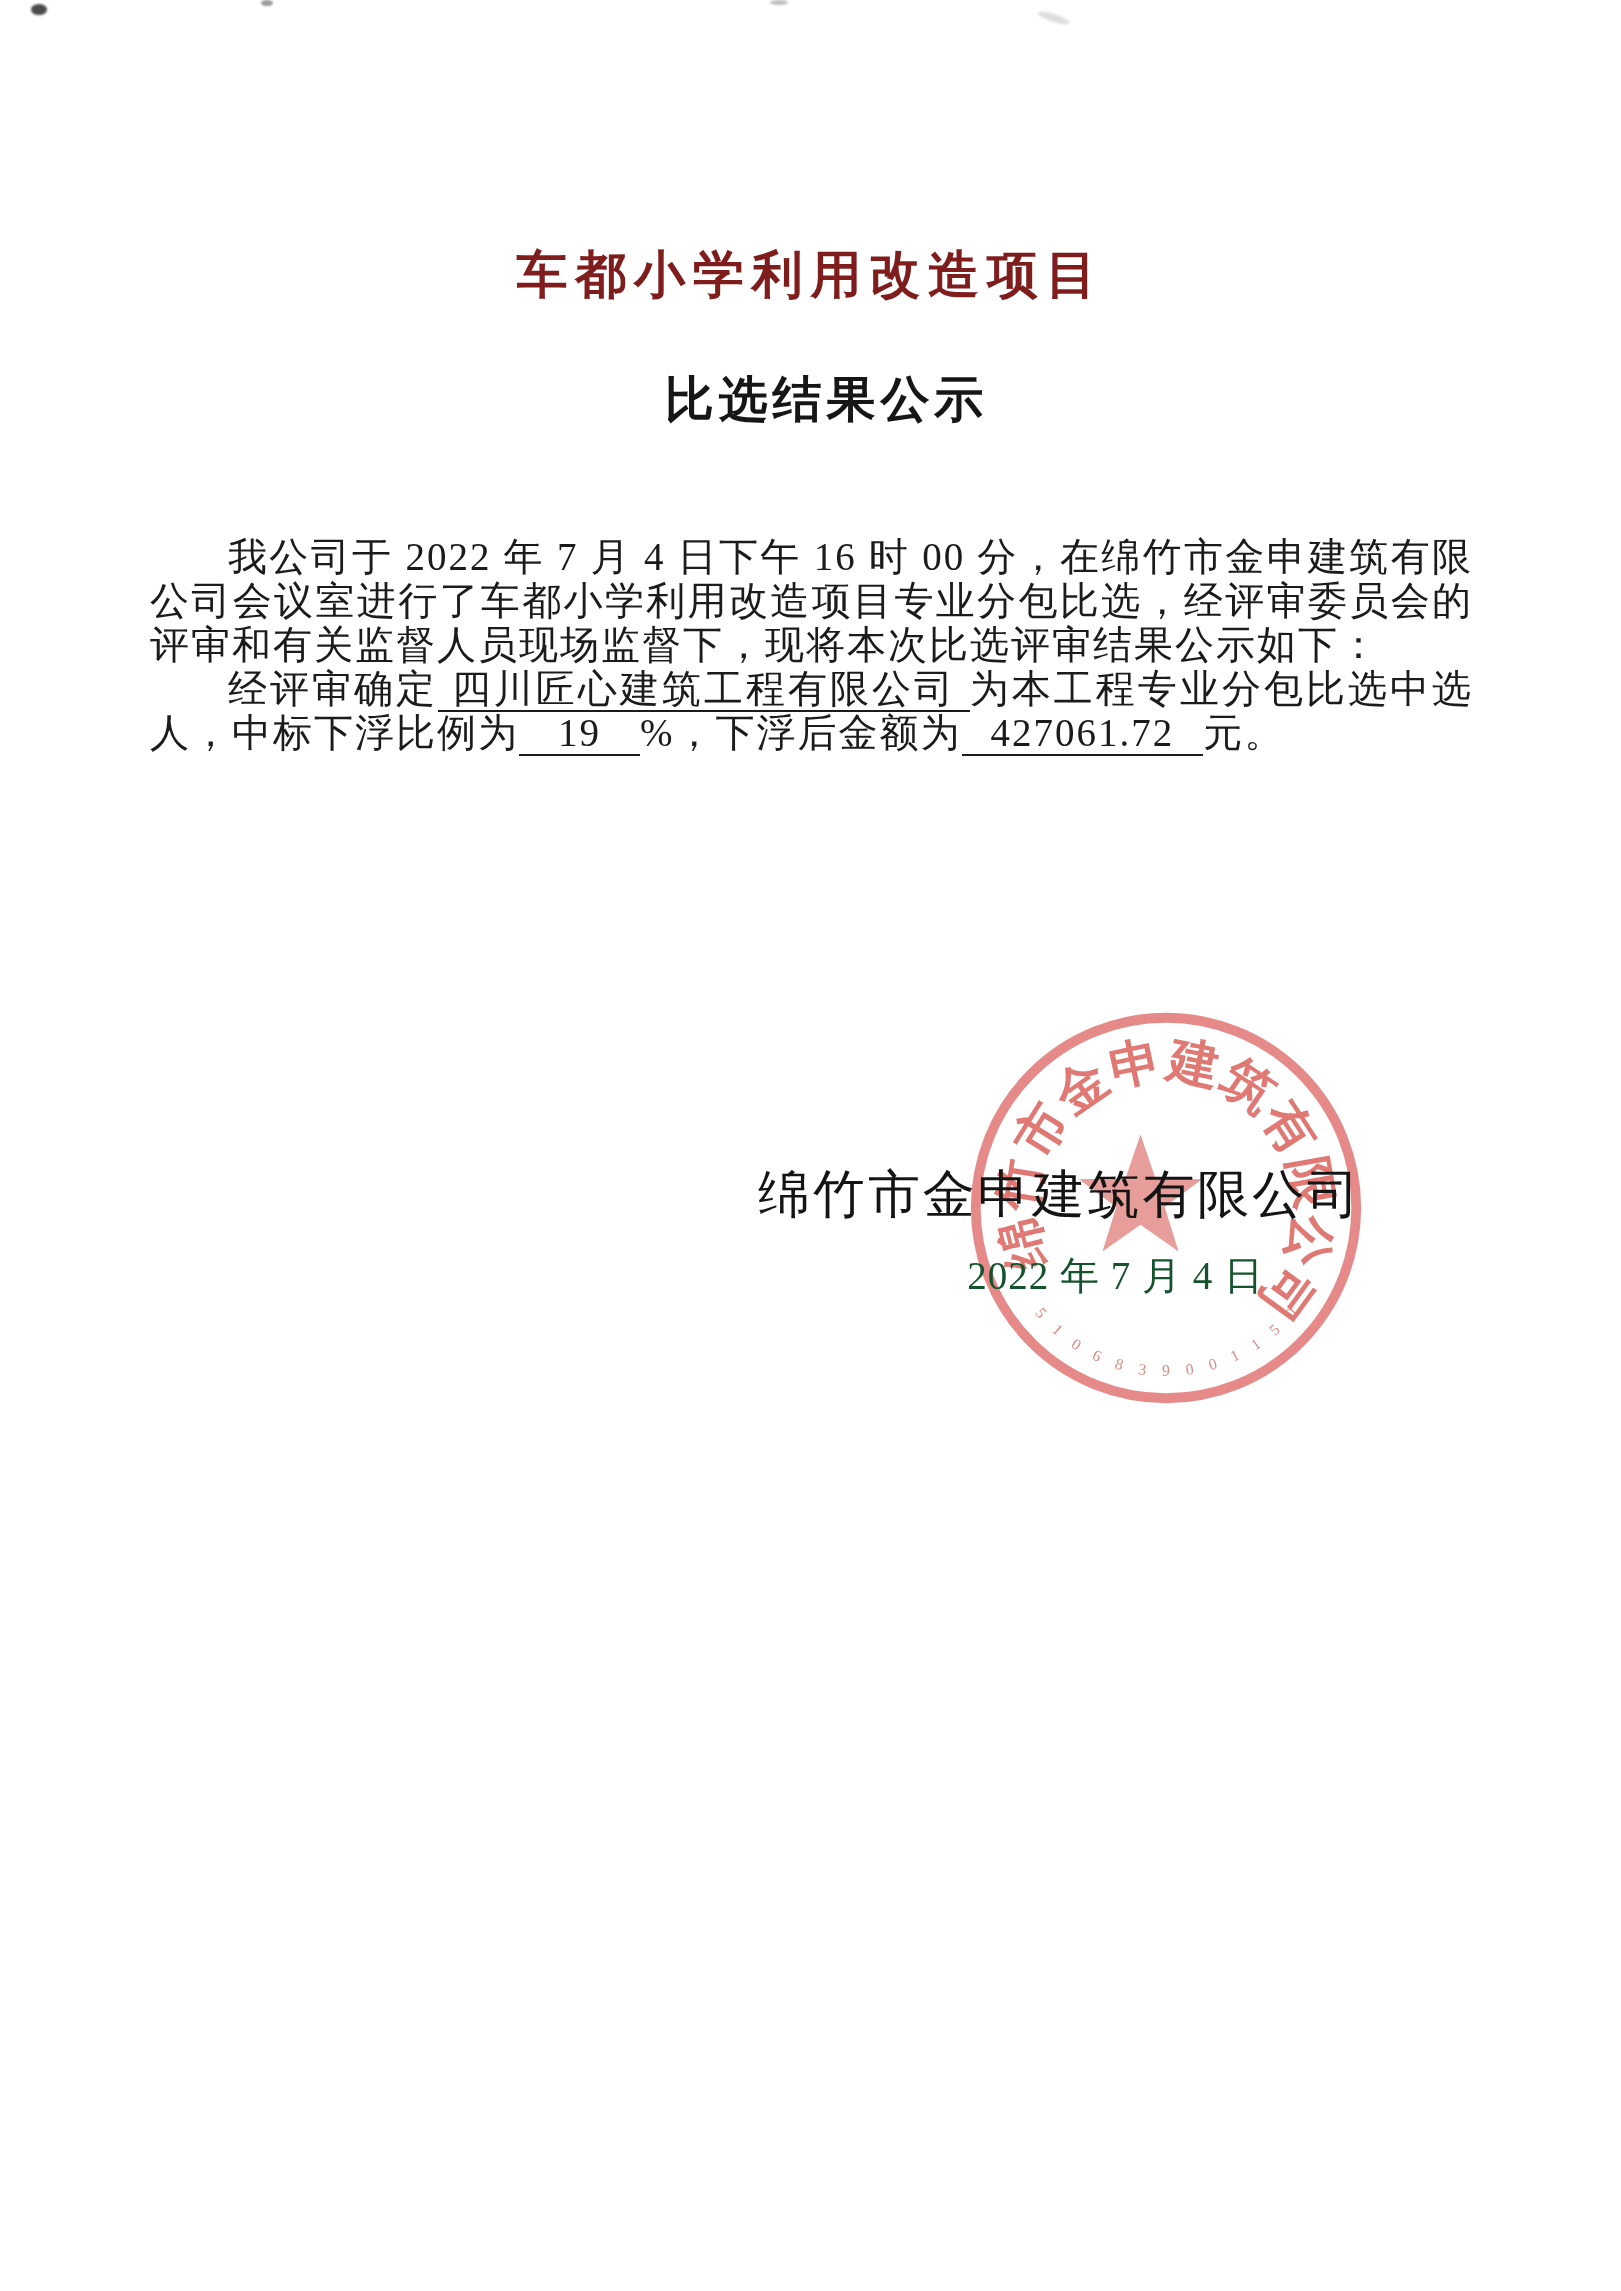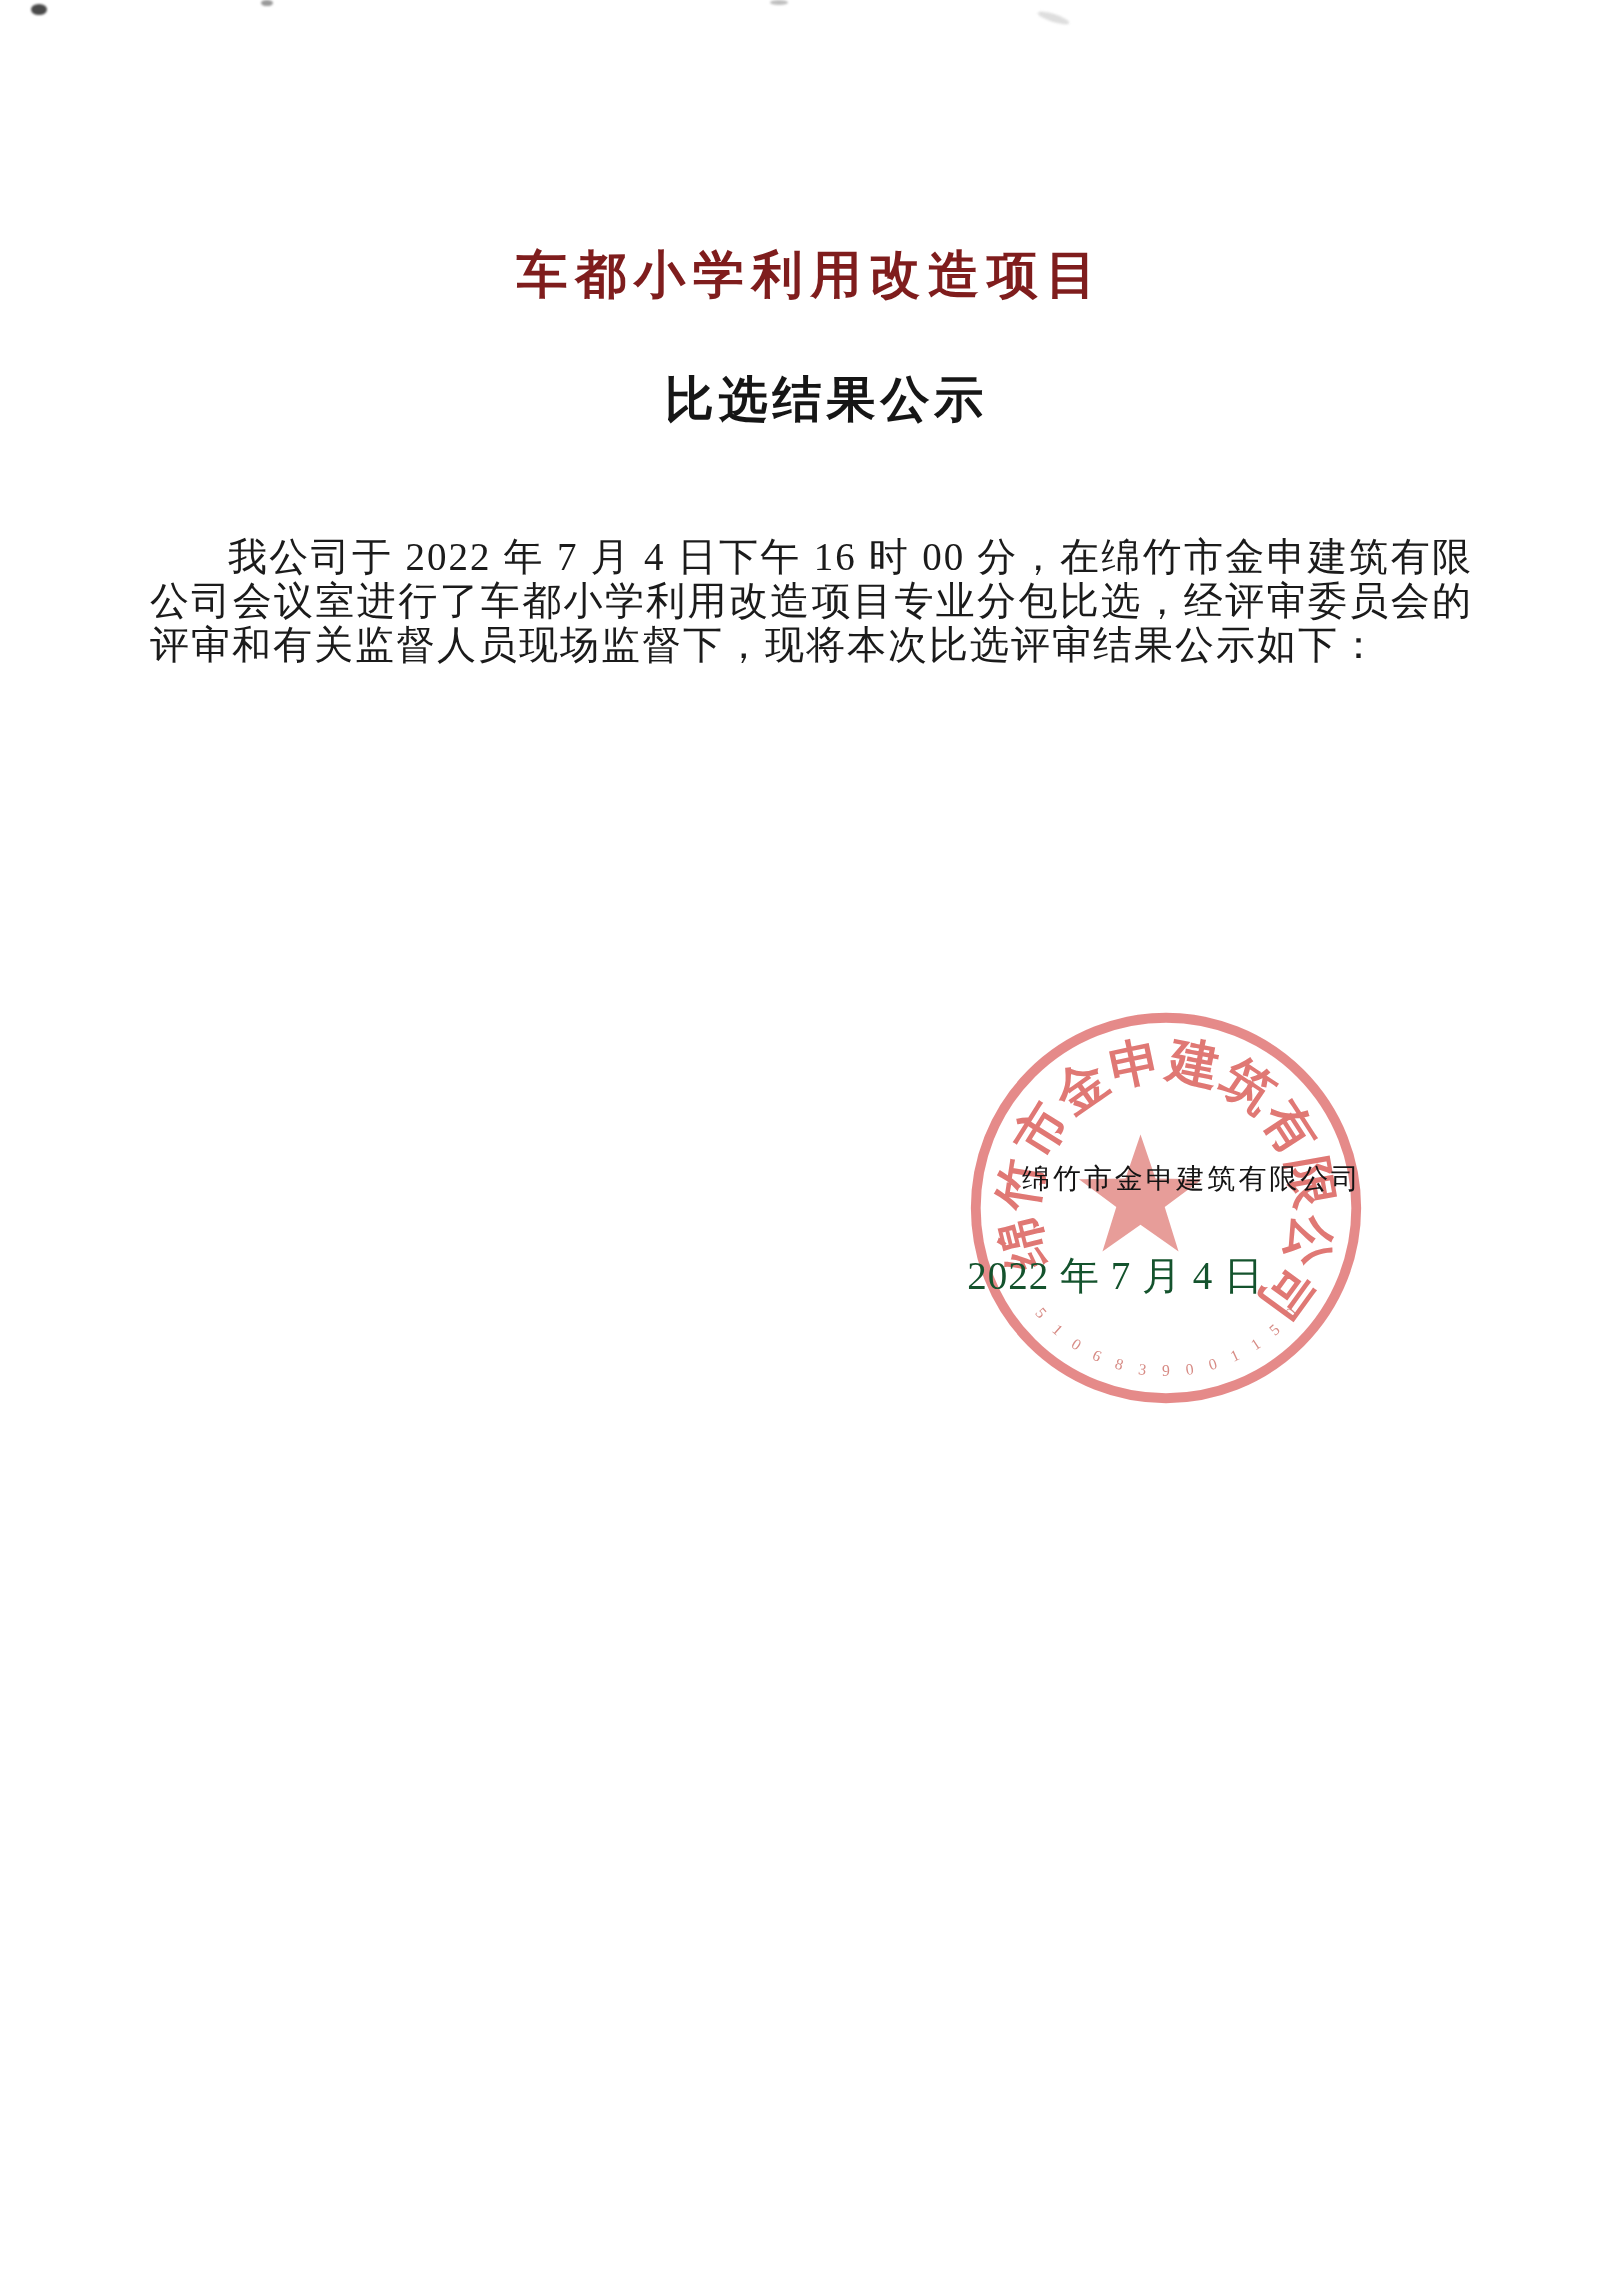--- a/index.html
+++ b/index.html
@@ -33,21 +33,21 @@
   .doc-body p{margin:0;text-indent:2em;}
   .blank{
     border-bottom:2.9px solid #1b1b1b;
     white-space:nowrap;
   }
   .blank.winner{padding:0 13.7px;}
   .blank.rate{padding:0 39px;}
   .blank.amount{padding:0 29px;}
   .sig-company{
     position:absolute;top:1160px;right:259px;
-    font-size:28px;letter-spacing:2.9px;white-space:nowrap;
+    font-size:52px;letter-spacing:2.9px;white-space:nowrap;
     color:#141414;z-index:3;
   }
   .sig-date{
     position:absolute;top:1249px;right:357px;
     font-size:39px;letter-spacing:1px;white-space:nowrap;
     color:#14532d;z-index:3;
   }
   .stamp{
     position:absolute;left:964px;top:1006px;
     width:404px;height:404px;z-index:2;
@@ -63,20 +63,21 @@
 </head>
 <body>
 
 <div class="page">
 
   <h1 class="doc-title">车都小学利用改造项目</h1>
   <h2 class="doc-subtitle">比选结果公示</h2>
 
   <div class="doc-body">
     <p>我公司于 2022 年 7 月 4 日下午 16 时 00 分，在绵竹市金申建筑有限公司会议室进行了车都小学利用改造项目专业分包比选，经评审委员会的评审和有关监督人员现场监督下，现将本次比选评审结果公示如下：</p>
+    <p><span>经评审确定</span><span class="blank winner">四川匠心建筑工程有限公司</span><span>为本工程专业分包比选中选人，中标下浮比例为</span><span class="blank rate">19</span><span>%，下浮后金额为</span><span class="blank amount">427061.72</span><span>元。</span></p>
   </div>
 
   <div class="sig-company">绵竹市金申建筑有限公司</div>
   <div class="sig-date">2022 年 7 月 4 日</div>
 
   <svg class="stamp" viewBox="0 0 412 412" xmlns="http://www.w3.org/2000/svg">
     <defs>
       <filter id="soften" x="-10%" y="-10%" width="120%" height="120%">
         <feGaussianBlur stdDeviation="0.8"></feGaussianBlur>
       </filter>

